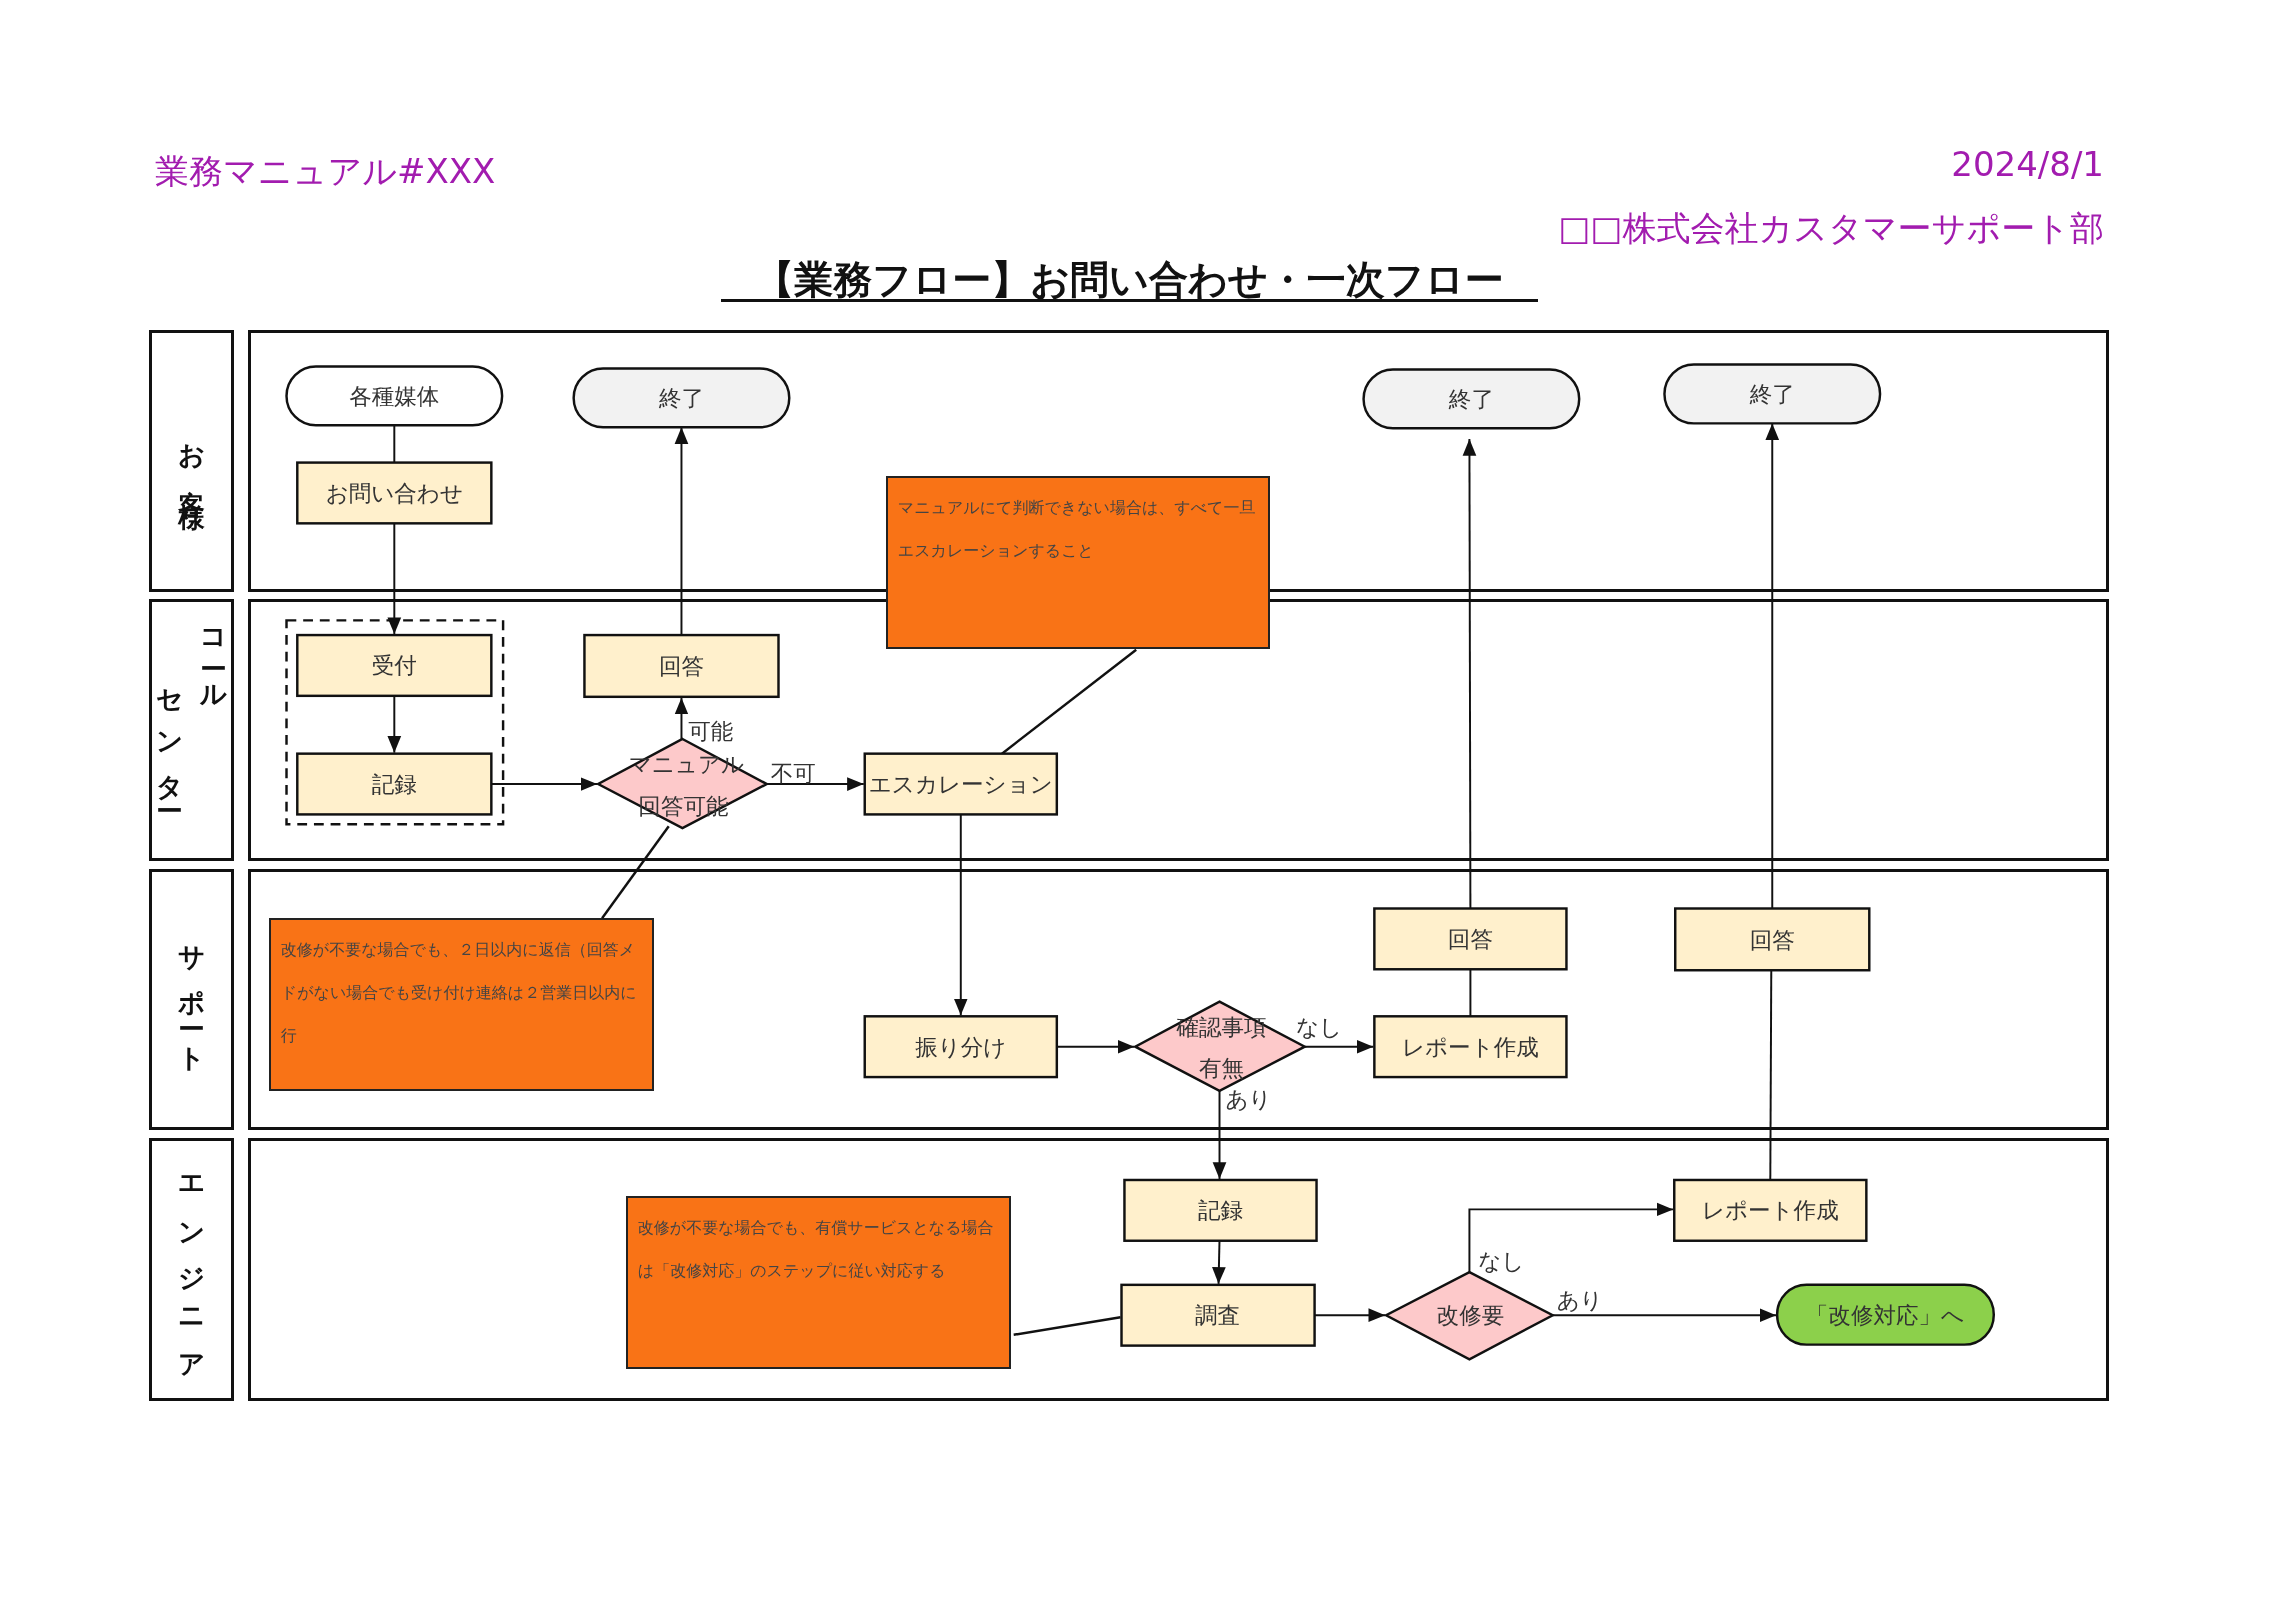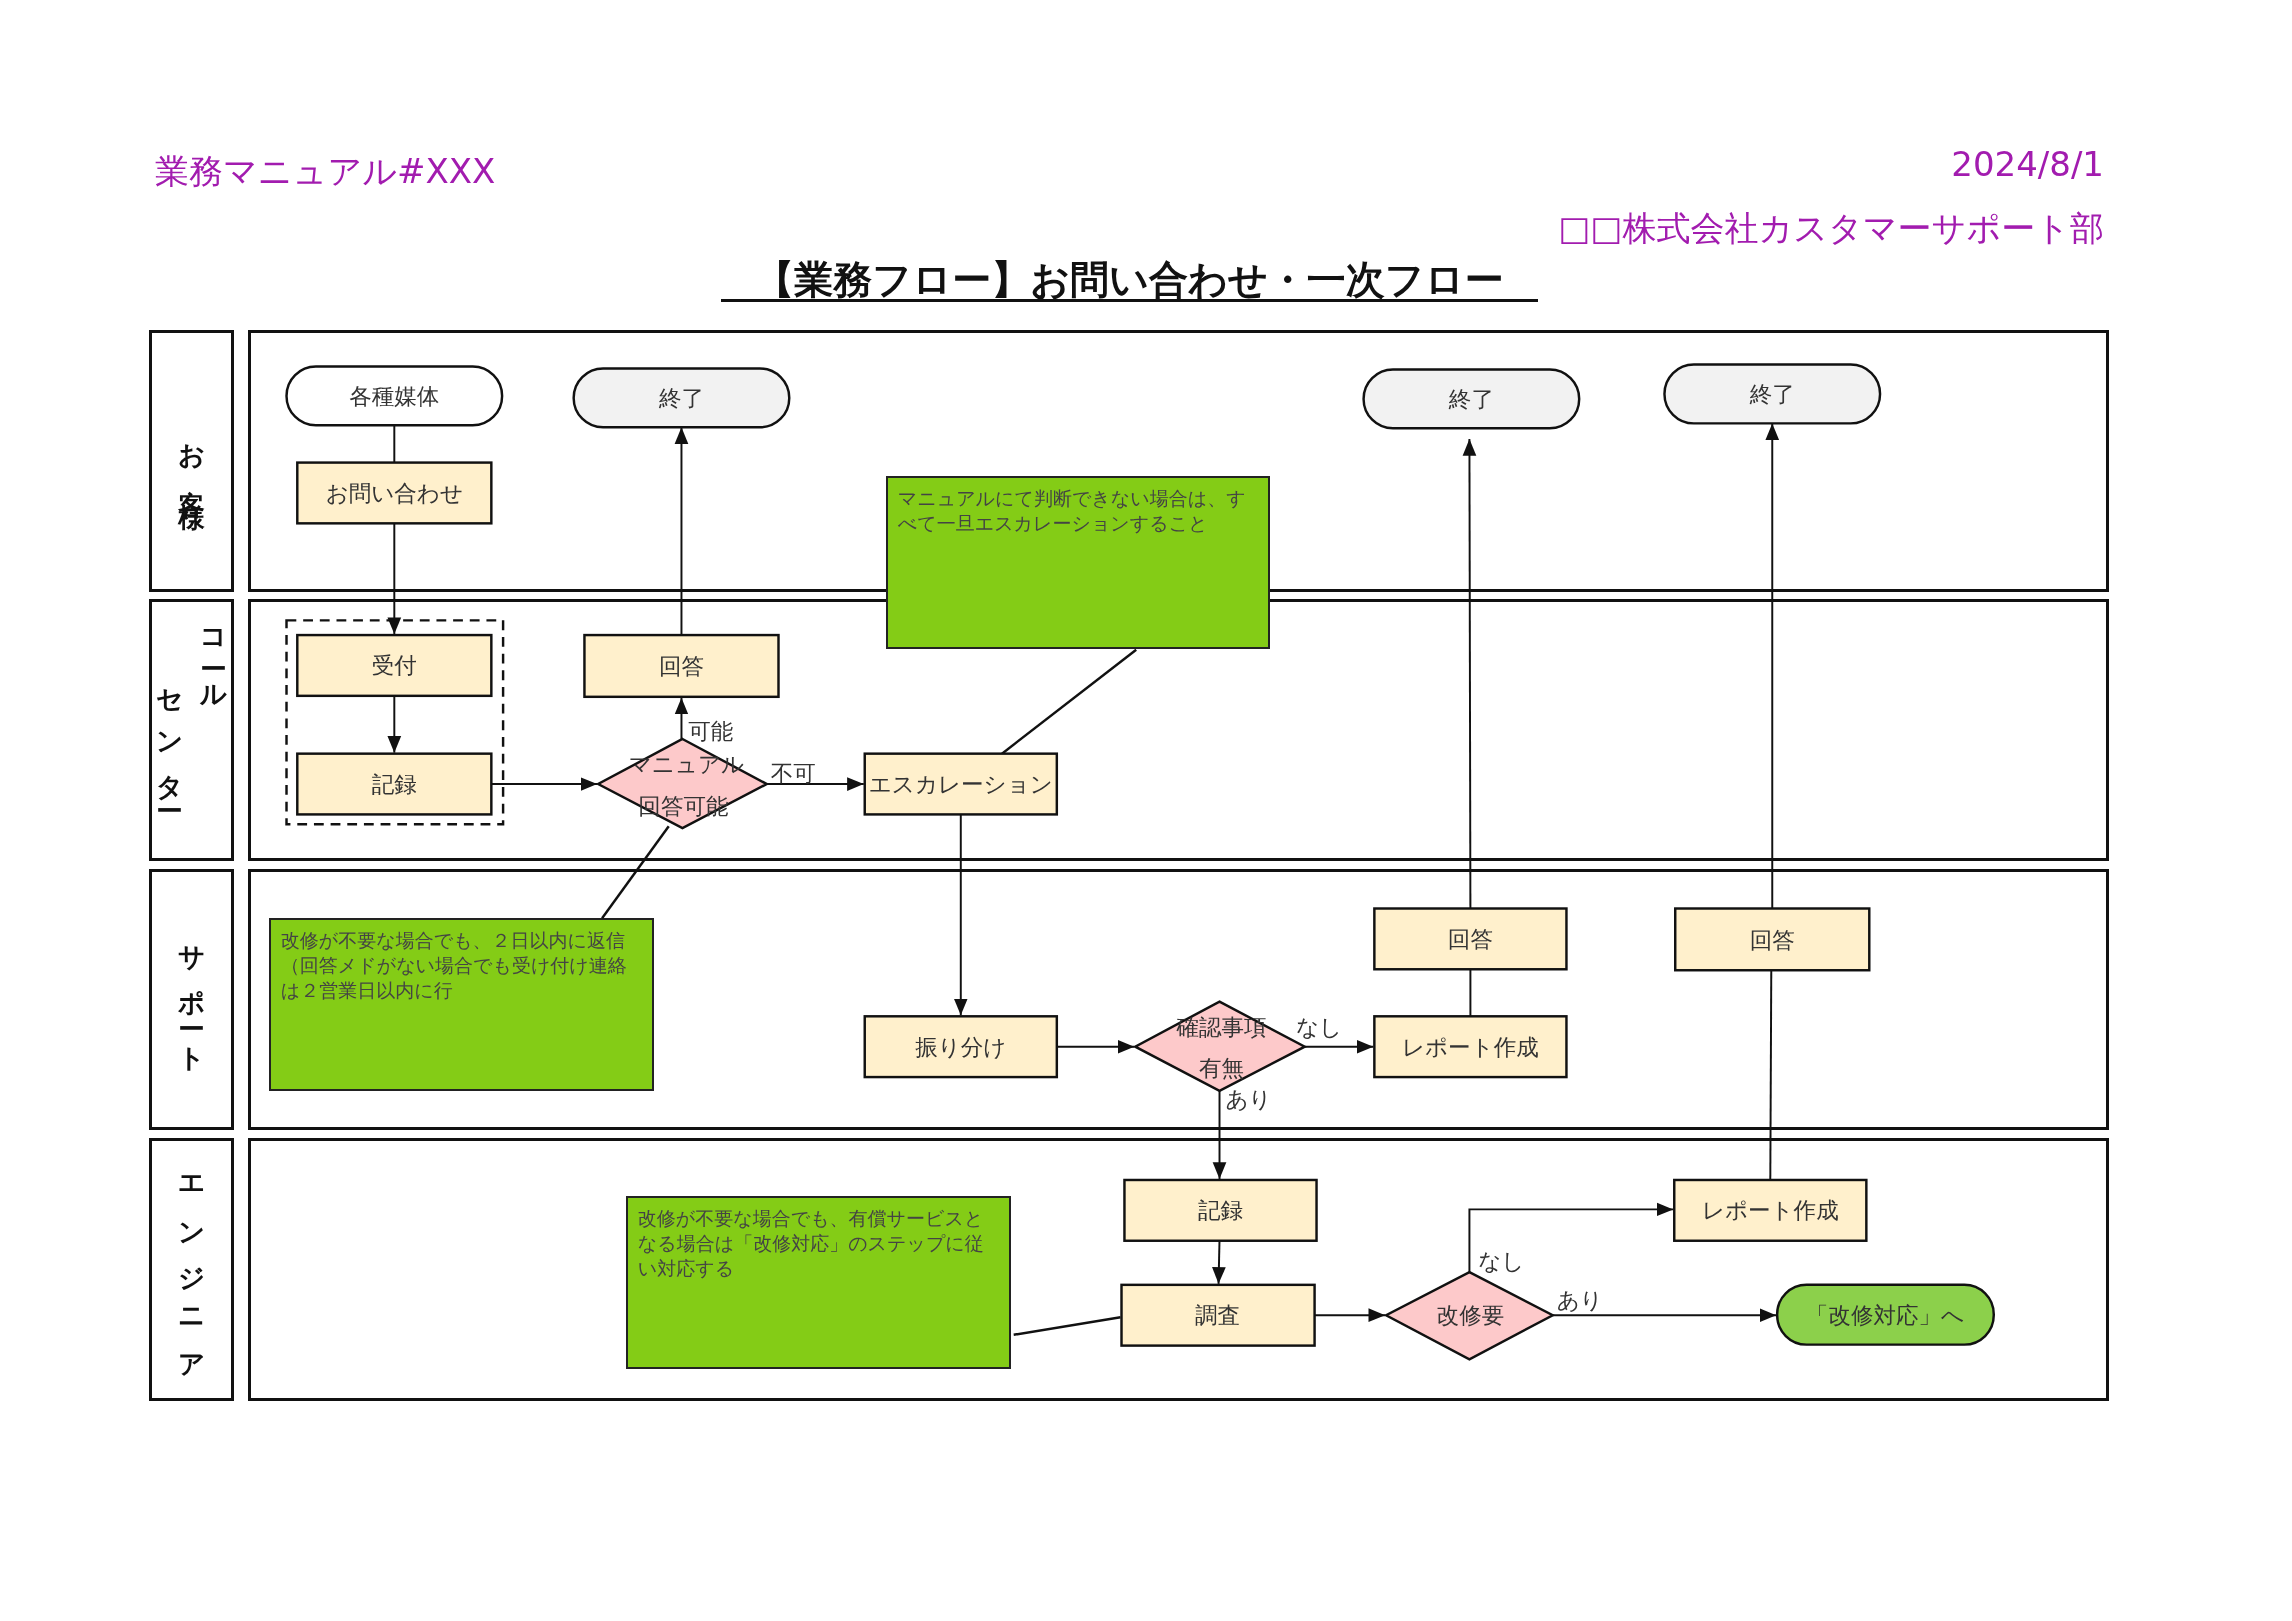--- a/index.html
+++ b/index.html
@@ -14,22 +14,22 @@
   #title-underline { left:721px; top:299px; width:817px; height:2.9px; background:#111; }
   .lane-label { position:absolute; left:149px; width:85px; border:3.9px solid #111; box-sizing:border-box;
                 display:flex; align-items:center; justify-content:center; }
   .lane-box { position:absolute; left:248px; width:1861px; border:3.9px solid #111; box-sizing:border-box; }
   .vtext { font-weight:bold; font-size:26.5px; color:#111; writing-mode:vertical-rl; letter-spacing:13.7px; }
   .vtext2 { font-weight:bold; font-size:26.5px; color:#111; display:flex; flex-direction:row-reverse; gap:7.8px; }
   .vtext2 span { writing-mode:vertical-rl; letter-spacing:11.8px; }
   svg#flow { position:absolute; left:0; top:0; }
   .node-text { font-size:23px; fill:#333; text-anchor:middle; dominant-baseline:central; }
   .lbl-text { font-size:23px; fill:#333; }
-  .note { position:absolute; background:#84cc16; border:2px solid #222; box-sizing:border-box;
-          font-size:19px; color:#444; line-height:25px; padding:7.8px 9.8px; }
+  .note { position:absolute; background:#f97316; border:2px solid #222; box-sizing:border-box;
+          font-size:16px; color:#444; line-height:43px; padding:7.8px 9.8px; }
 </style>
 </head>
 <body>
 
 <div id="doc-id" class="abs hdr">業務マニュアル#XXX</div>
 <div id="doc-date" class="abs hdr">2024/8/1</div>
 <div id="doc-dept" class="abs hdr">□□株式会社カスタマーサポート部</div>
 <div id="title" class="abs">【業務フロー】お問い合わせ・一次フロー</div>
 <div id="title-underline" class="abs"></div>
 

